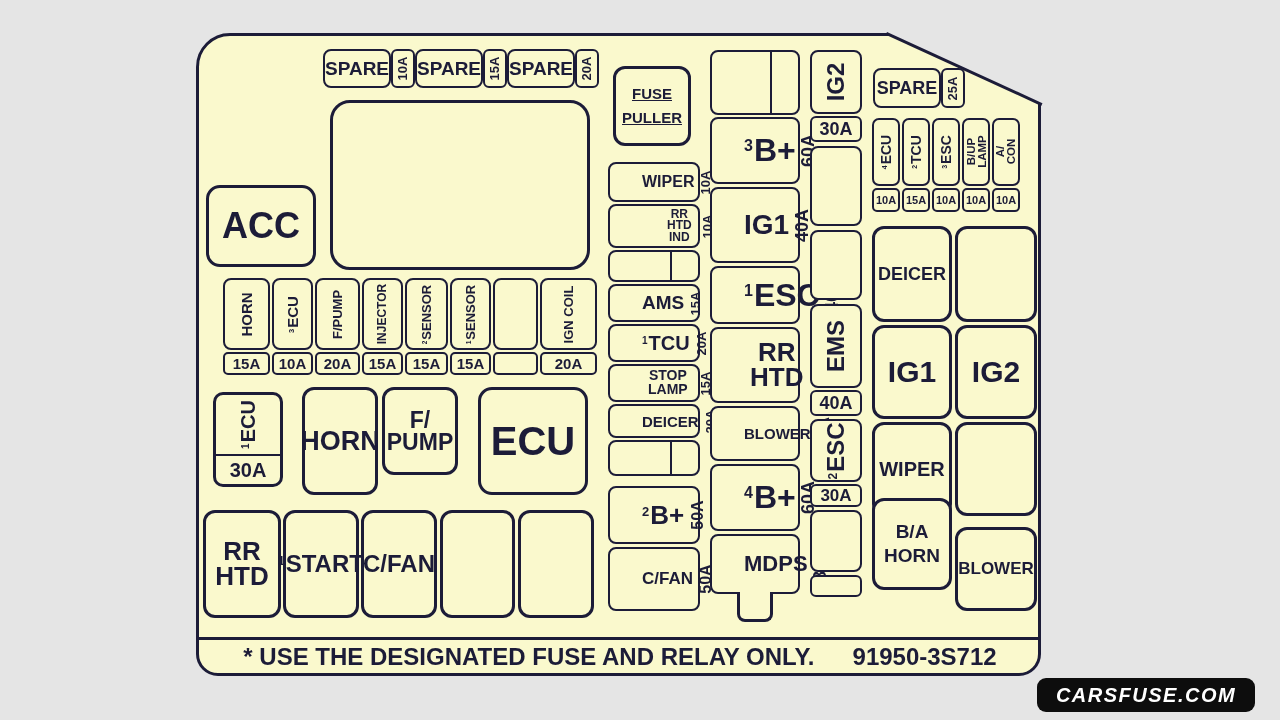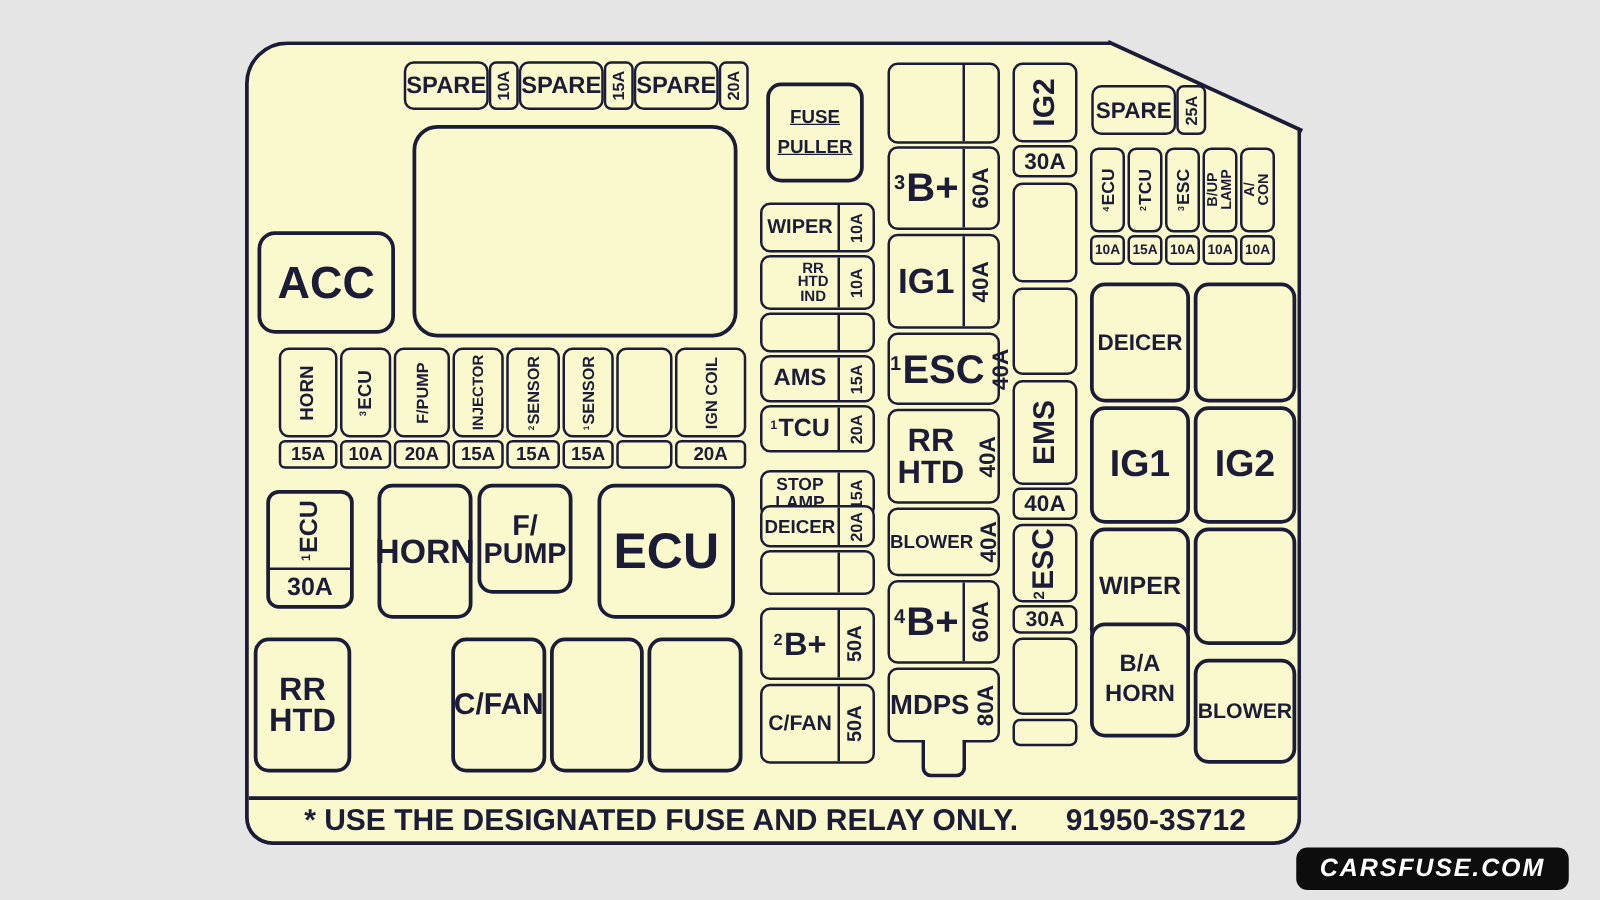--- a/index.html
+++ b/index.html
@@ -6,21 +6,21 @@
     --panel:#faf9cd;
     --line:#1c1c38;
   }
   html,body{margin:0;padding:0;}
   body{background:#ffffff;font-family:"Liberation Sans","DejaVu Sans",sans-serif;}
   #page-root{position:relative;width:1280px;height:720px;background:#ffffff;overflow:hidden;color:var(--line);}
   .bx{position:absolute;box-sizing:border-box;background:var(--panel);border:2px solid var(--line);
       border-radius:8px;color:var(--line);font-weight:700;}
   .b3{border-width:3px;border-radius:12px;}
   .c{display:flex;align-items:center;justify-content:center;text-align:center;}
-  .r{display:flex;align-items:stretch;}
+  .r{display:flex;align-items:stretch;padding-left:32px;}
   .lab{flex:1;display:flex;align-items:center;justify-content:center;text-align:center;}
   .vd{width:2px;background:var(--line);}
   .hd{height:2px;background:var(--line);}
   .ampc{width:26px;display:flex;align-items:center;justify-content:center;}
   .rot{transform:rotate(-90deg);white-space:nowrap;}
   .rwrap{transform:rotate(-90deg);white-space:normal;width:60px;text-align:center;line-height:.92;}
   .wrap{white-space:normal;line-height:.97;text-align:center;}
   .sup{font-size:.5em;vertical-align:.6em;margin-right:1px;}
   .col{display:flex;flex-direction:column;}
   .flex1{flex:1;display:flex;align-items:center;justify-content:center;}
@@ -134,20 +134,23 @@
   <div class="bx c b3" style="left:382px;top:387px;width:76px;height:88px;font-size:23px;">
       <span class="wrap">F/ PUMP</span>
     </div>
   <div class="bx c b3" style="left:478px;top:387px;width:110px;height:108px;font-size:40px;border-radius:14px;">
       <span>ECU</span>
     </div>
 
   <div class="bx c b3" style="left:203px;top:510px;width:78px;height:108px;font-size:26px;">
       <span class="wrap">RR HTD</span>
     </div>
+  <div class="bx c b3" style="left:283px;top:510px;width:76px;height:108px;font-size:24px;">
+      <span><sup class="sup">1</sup><span>START</span></span>
+    </div>
   <div class="bx c b3" style="left:361px;top:510px;width:76px;height:108px;font-size:24px;">
       <span>C/FAN</span>
     </div>
   <div class="bx b3" style="left:440px;top:510px;width:75px;height:108px;"></div>
   <div class="bx b3" style="left:518px;top:510px;width:76px;height:108px;"></div>
 
   <div class="bx r" style="left:608px;top:486px;width:92px;height:58px;">
     <div class="lab" style="font-size:26px;">
         <span><sup class="sup">2</sup><span>B+</span></span>
       </div>
@@ -200,21 +203,21 @@
   </div>
   <div class="bx r" style="left:608px;top:324px;width:92px;height:38px;">
     <div class="lab" style="font-size:20px;">
         <span><sup class="sup">1</sup><span>TCU</span></span>
       </div>
       <div class="vd"></div>
     <div class="ampc">
         <span class="rot" style="font-size:13px;">20A</span>
       </div>
   </div>
-  <div class="bx r" style="left:608px;top:376px;width:92px;height:38px;">
+  <div class="bx r" style="left:608px;top:364px;width:92px;height:38px;">
     <div class="lab" style="font-size:14px;padding:0 6px;">
         <span class="wrap">STOP LAMP</span>
       </div>
       <div class="vd"></div>
     <div class="ampc">
         <span class="rot" style="font-size:13px;">15A</span>
       </div>
   </div>
   <div class="bx r" style="left:608px;top:404px;width:92px;height:34px;">
     <div class="lab" style="font-size:15px;">

